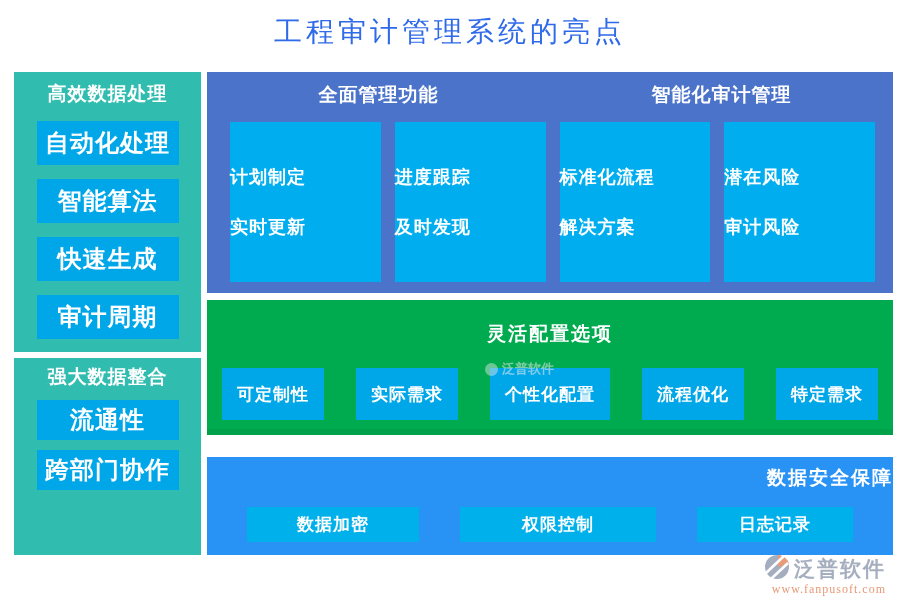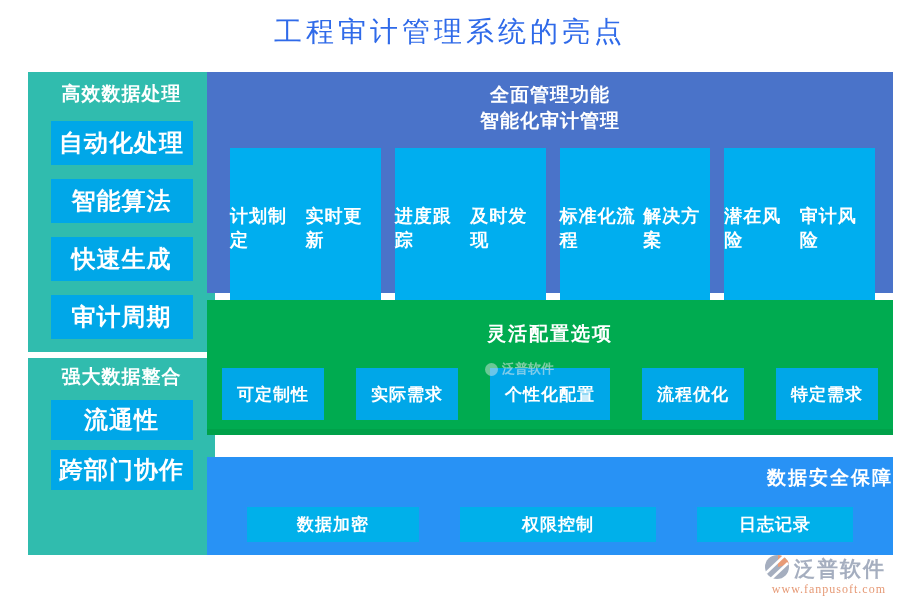--- a/index.html
+++ b/index.html
@@ -7,48 +7,48 @@
     width:900px;height:600px;position:relative;overflow:hidden;background:#ffffff;
     font-family:"DejaVu Sans","Liberation Sans",sans-serif;
   }
   
   .page-title{
     position:absolute;top:13px;left:0;width:100%;text-align:center;
     font-family:"Liberation Serif","DejaVu Serif",serif;
     font-size:28px;font-weight:normal;color:#2f6ae9;letter-spacing:4px;
   }
   
-  .sidebar{position:absolute;left:28px;top:72px;width:187px;}
+  .sidebar{position:absolute;left:14px;top:72px;width:187px;}
   .side-section{
     background:#30bcae;display:flex;flex-direction:column;align-items:center;
     box-sizing:border-box;
   }
   .side-section.sec-a{height:280px;margin-bottom:6px;}
   .side-section.sec-b{height:197px;}
   .side-header{
     color:#ffffff;font-weight:bold;font-size:19px;letter-spacing:1px;margin-top:9px;
   }
   .sec-b .side-header{margin-top:6px;}
   .side-btn{
     width:142px;height:44px;background:#00a7e8;color:#ffffff;font-weight:bold;
     font-size:24px;display:flex;align-items:center;justify-content:center;
     letter-spacing:1px;margin-top:14px;cursor:pointer;
   }
   .sec-b .side-btn{height:40px;margin-top:10px;}
   
   .main{position:absolute;left:207px;top:72px;width:686px;}
   .features{height:221px;background:#4a73c9;box-sizing:border-box;}
-  .feat-headers{display:flex;padding-top:10px;flex-direction:column;}
+  .feat-headers{display:flex;padding-top:10px;}
   .feat-header{
     flex:1;text-align:center;color:#ffffff;font-weight:bold;font-size:19px;letter-spacing:1px;
   }
   .cards{display:flex;gap:14px;padding:14px 18px 0 23px;}
   .card{
-    flex:1;height:160px;background:#00aeef;display:flex;flex-direction:row;
-    justify-content:space-evenly;align-items:center;box-sizing:border-box;padding:16px 0;
+    flex:1;height:160px;background:#00aeef;display:flex;flex-direction:column;
+    justify-content:space-evenly;align-items:flex-start;box-sizing:border-box;padding:16px 0;
   }
   .card-label{color:#ffffff;font-weight:bold;font-size:18px;letter-spacing:1px;}
   .config{
     margin-top:7px;height:135px;background:#00ab50;position:relative;box-sizing:border-box;
     border-bottom:6px solid #00a149;
   }
   .config-header{
     text-align:center;color:#ffffff;font-weight:bold;font-size:19px;
     padding-top:21px;letter-spacing:2px;
   }

